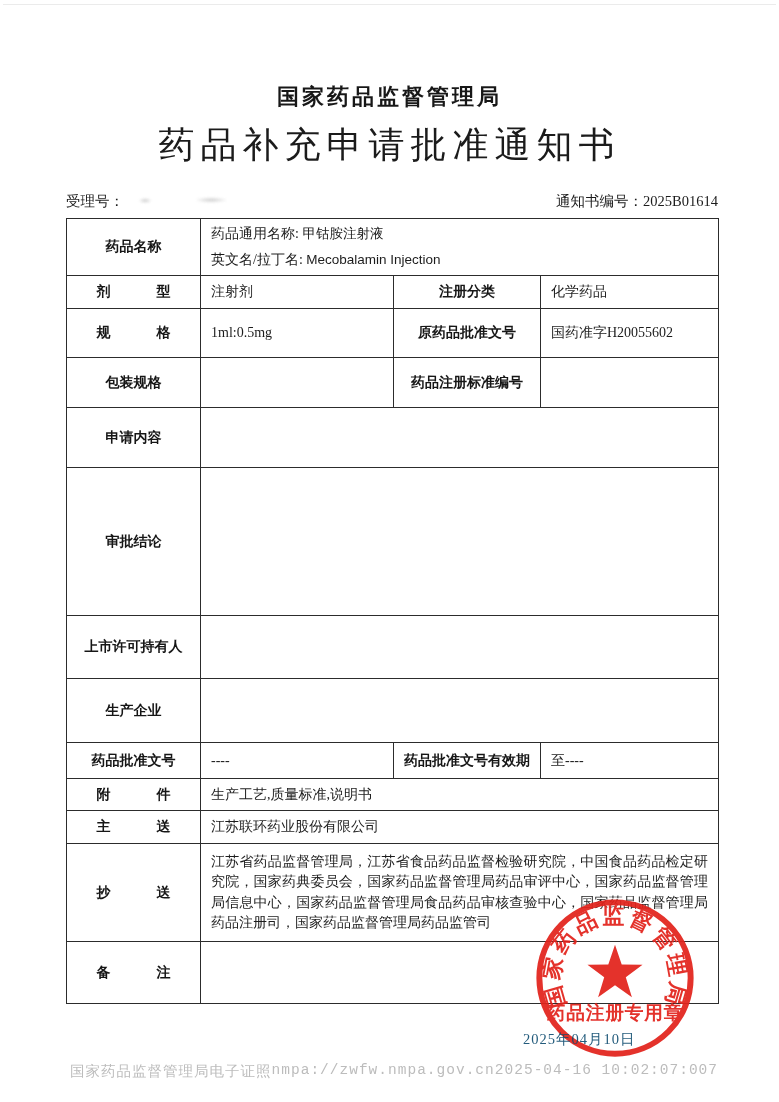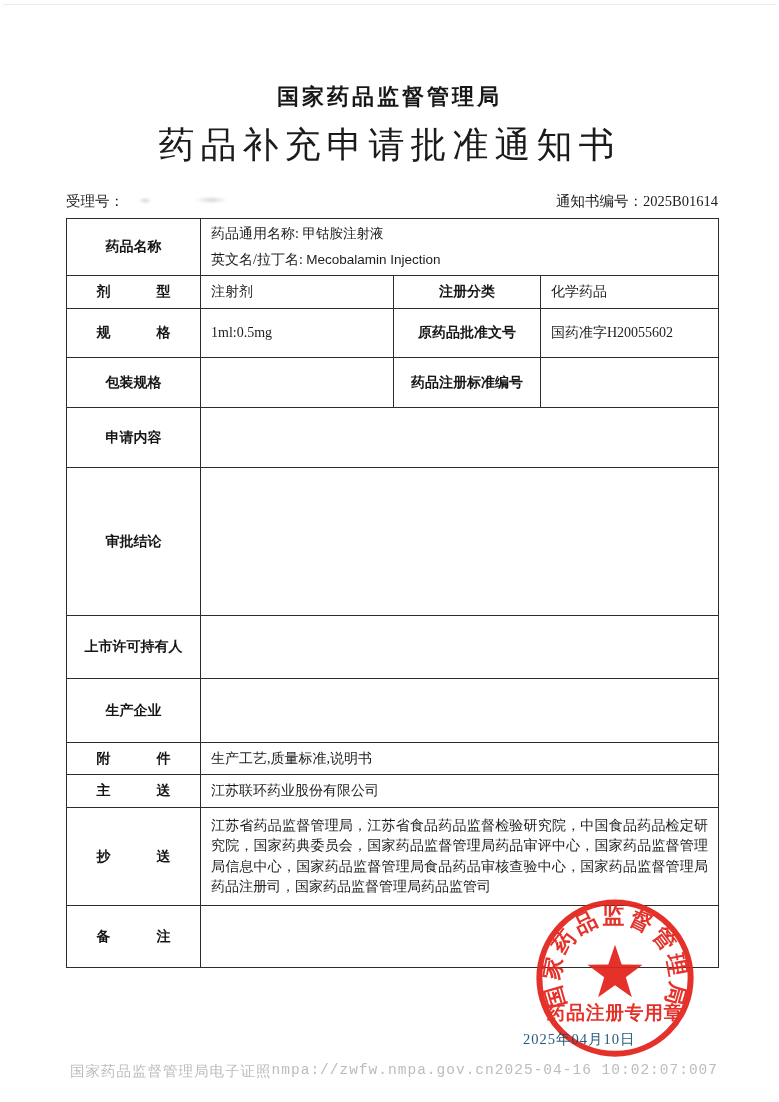--- a/index.html
+++ b/index.html
@@ -173,20 +173,26 @@
     <tr class="r7">
       <td class="lab">上市许可持有人</td>
       <td class="val" colspan="3"></td>
     </tr>
 
     <tr class="r8">
       <td class="lab">生产企业</td>
       <td class="val" colspan="3"></td>
     </tr>
 
+    <tr class="r9">
+      <td class="lab">药品批准文号</td>
+      <td class="val">----</td>
+      <td class="lab small">药品批准文号有效期</td>
+      <td class="val">至----</td>
+    </tr>
 
     <tr class="r10">
       <td class="lab">
         <span class="spread">
               <span>附</span>
               <span>件</span>
             </span>
       </td>
       <td class="val" colspan="3">生产工艺,质量标准,说明书</td>
     </tr>

